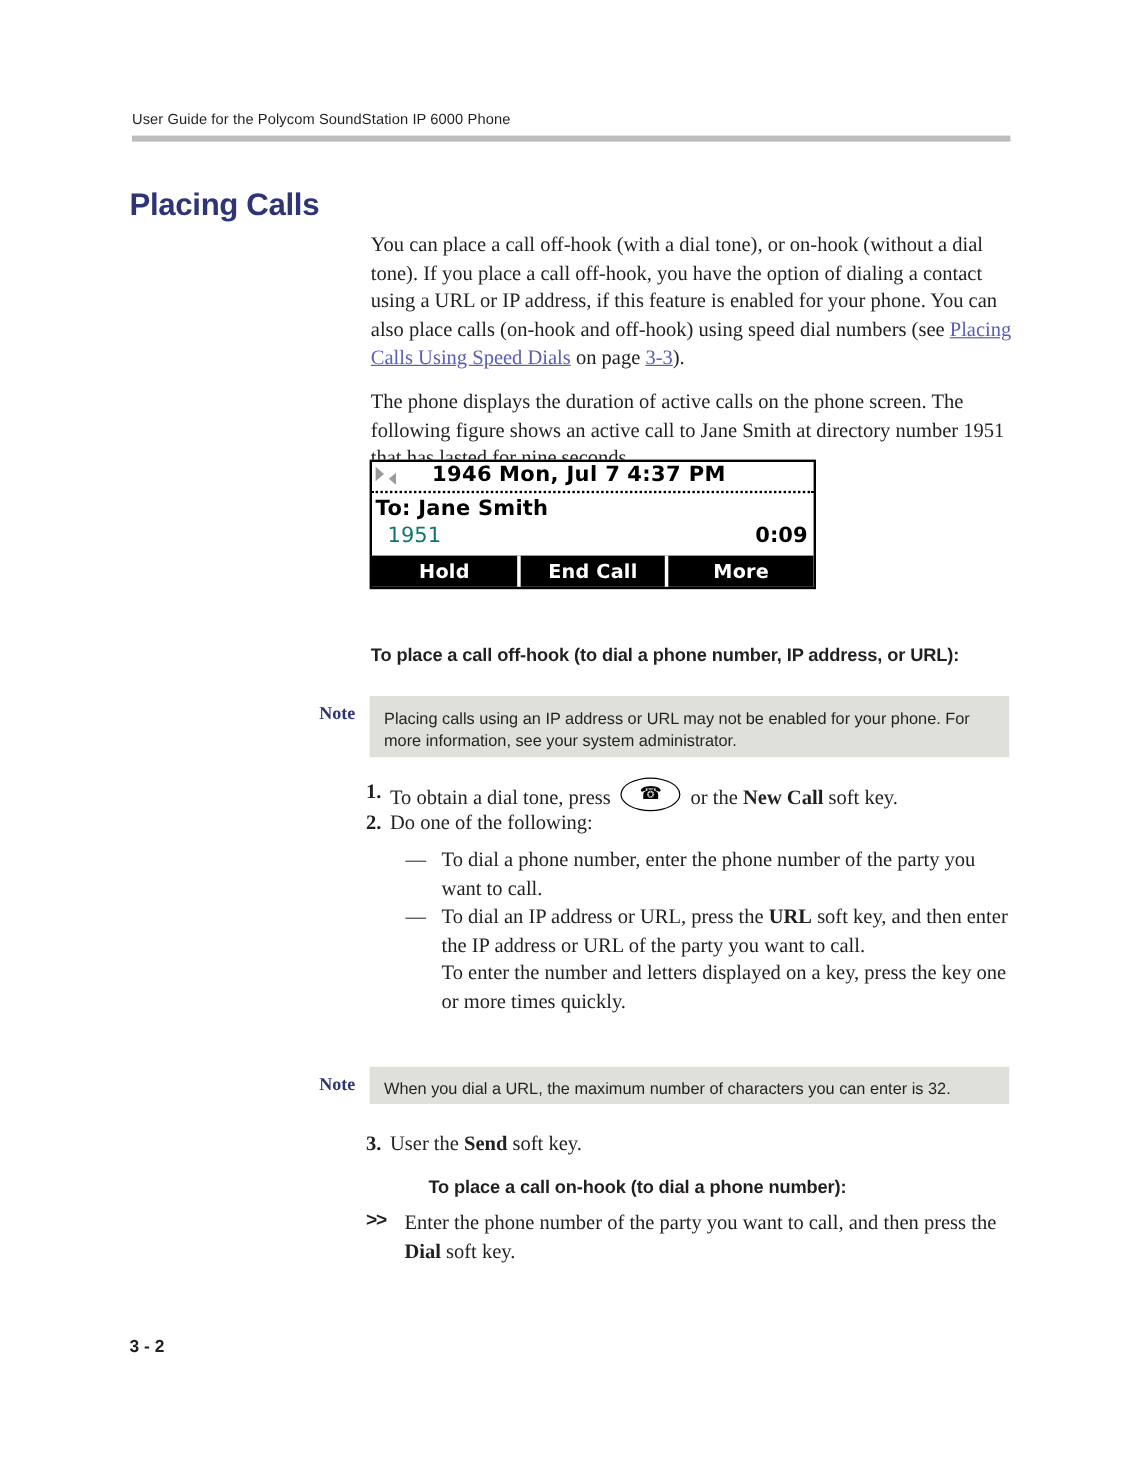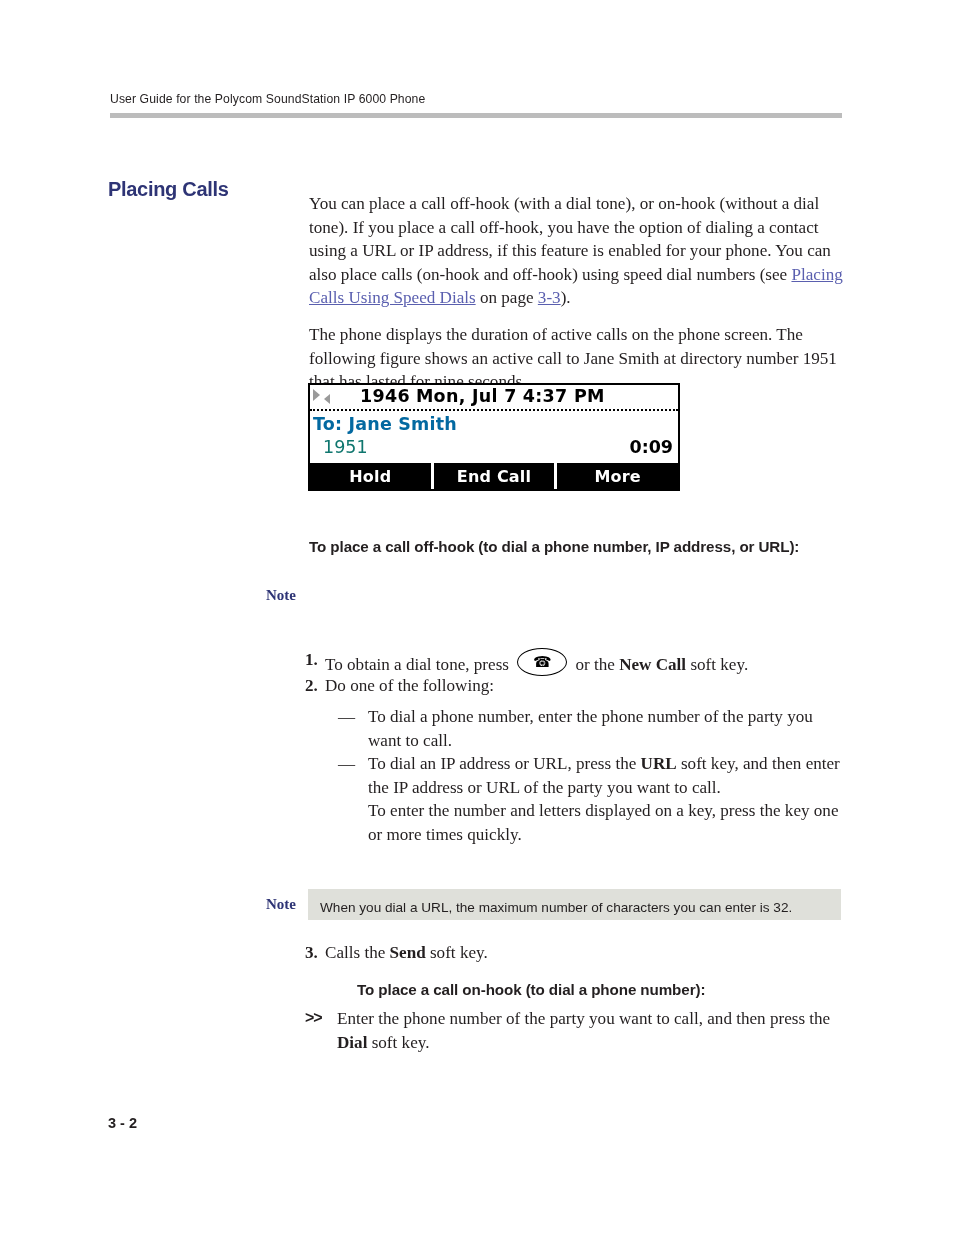--- a/index.html
+++ b/index.html
@@ -40,24 +40,24 @@
     top: 113px;
     width: 732px;
     height: 5px;
     background: #bcbcbc;
   }
 
   
   .page-title {
     position: absolute;
     left: 108px;
-    top: 158px;
-    font-family: "Liberation Sans", sans-serif;
-    font-weight: bold;
-    font-size: 20px;
+    top: 135px;
+    font-family: "Liberation Sans", sans-serif;
+    font-weight: bold;
+    font-size: 26px;
     line-height: 36px;
     letter-spacing: -0.3px;
     color: #2e3475;
     white-space: nowrap;
   }
 
   
   .body-col {
     position: absolute;
     left: 309px;
@@ -121,21 +121,21 @@
     white-space: nowrap;
   }
   .scr-clockline .gap { display: inline-block; width: 6px; }
   .scr-line1 {
     position: absolute;
     left: 3px;
     top: 29px;
     font-size: 17.5px;
     font-weight: bold;
     letter-spacing: 0.2px;
-    color: #0369a1;
+    color: #000000;
     white-space: nowrap;
   }
   .scr-line2 {
     position: absolute;
     left: 13px;
     top: 52px;
     font-size: 17.5px;
     font-weight: normal;
     color: #0f766e;
   }
@@ -355,20 +355,21 @@
         <div class="softkey">End Call</div>
         <div class="softkey">More</div>
       </div>
 
     </div>
   </div>
 
   <div class="proc-head" id="head-offhook">To place a call off-hook (to dial a phone number, IP address, or URL):</div>
 
   <div class="note-label" id="note1-label">Note</div>
+  <div class="note-box" id="note1-box">Placing calls using an IP address or URL may not be enabled for your phone. For more information, see your system administrator.</div>
 
   <div class="step" id="step1">
     <span class="num">1.</span>
     <span class="txt"><span>To obtain a dial tone, press </span><span class="key-oval"><span class="handset">☎</span></span><span> or the </span><b class="bd">New Call</b><span> soft key.</span></span>
   </div>
 
   <div class="step" id="step2">
     <span class="num">2.</span>
     <span class="txt">Do one of the following:</span>
   </div>
@@ -383,21 +384,21 @@
     <span class="txt"><span>To dial an IP address or URL, press the </span><b class="bd">URL</b><span> soft key, and then enter the IP address or URL of the party you want to call.</span></span>
   </div>
 
   <div class="sub-para" id="sub1">To enter the number and letters displayed on a key, press the key one or more times quickly.</div>
 
   <div class="note-label" id="note2-label">Note</div>
   <div class="note-box" id="note2-box">When you dial a URL, the maximum number of characters you can enter is 32.</div>
 
   <div class="step" id="step3">
     <span class="num">3.</span>
-    <span class="txt"><span>Calls the </span><b class="bd">Send</b><span> soft key.</span></span>
+    <span class="txt"><span>User the </span><b class="bd">Send</b><span> soft key.</span></span>
   </div>
 
   <div class="proc-head" id="head-onhook">To place a call on-hook (to dial a phone number):</div>
 
   <div id="stepgt">
     <span class="gt">&gt;&gt;</span>
     <span class="txt"><span>Enter the phone number of the party you want to call, and then press the </span><b class="bd">Dial</b><span> soft key.</span></span>
   </div>
 
   <div class="folio">3 - 2</div>

